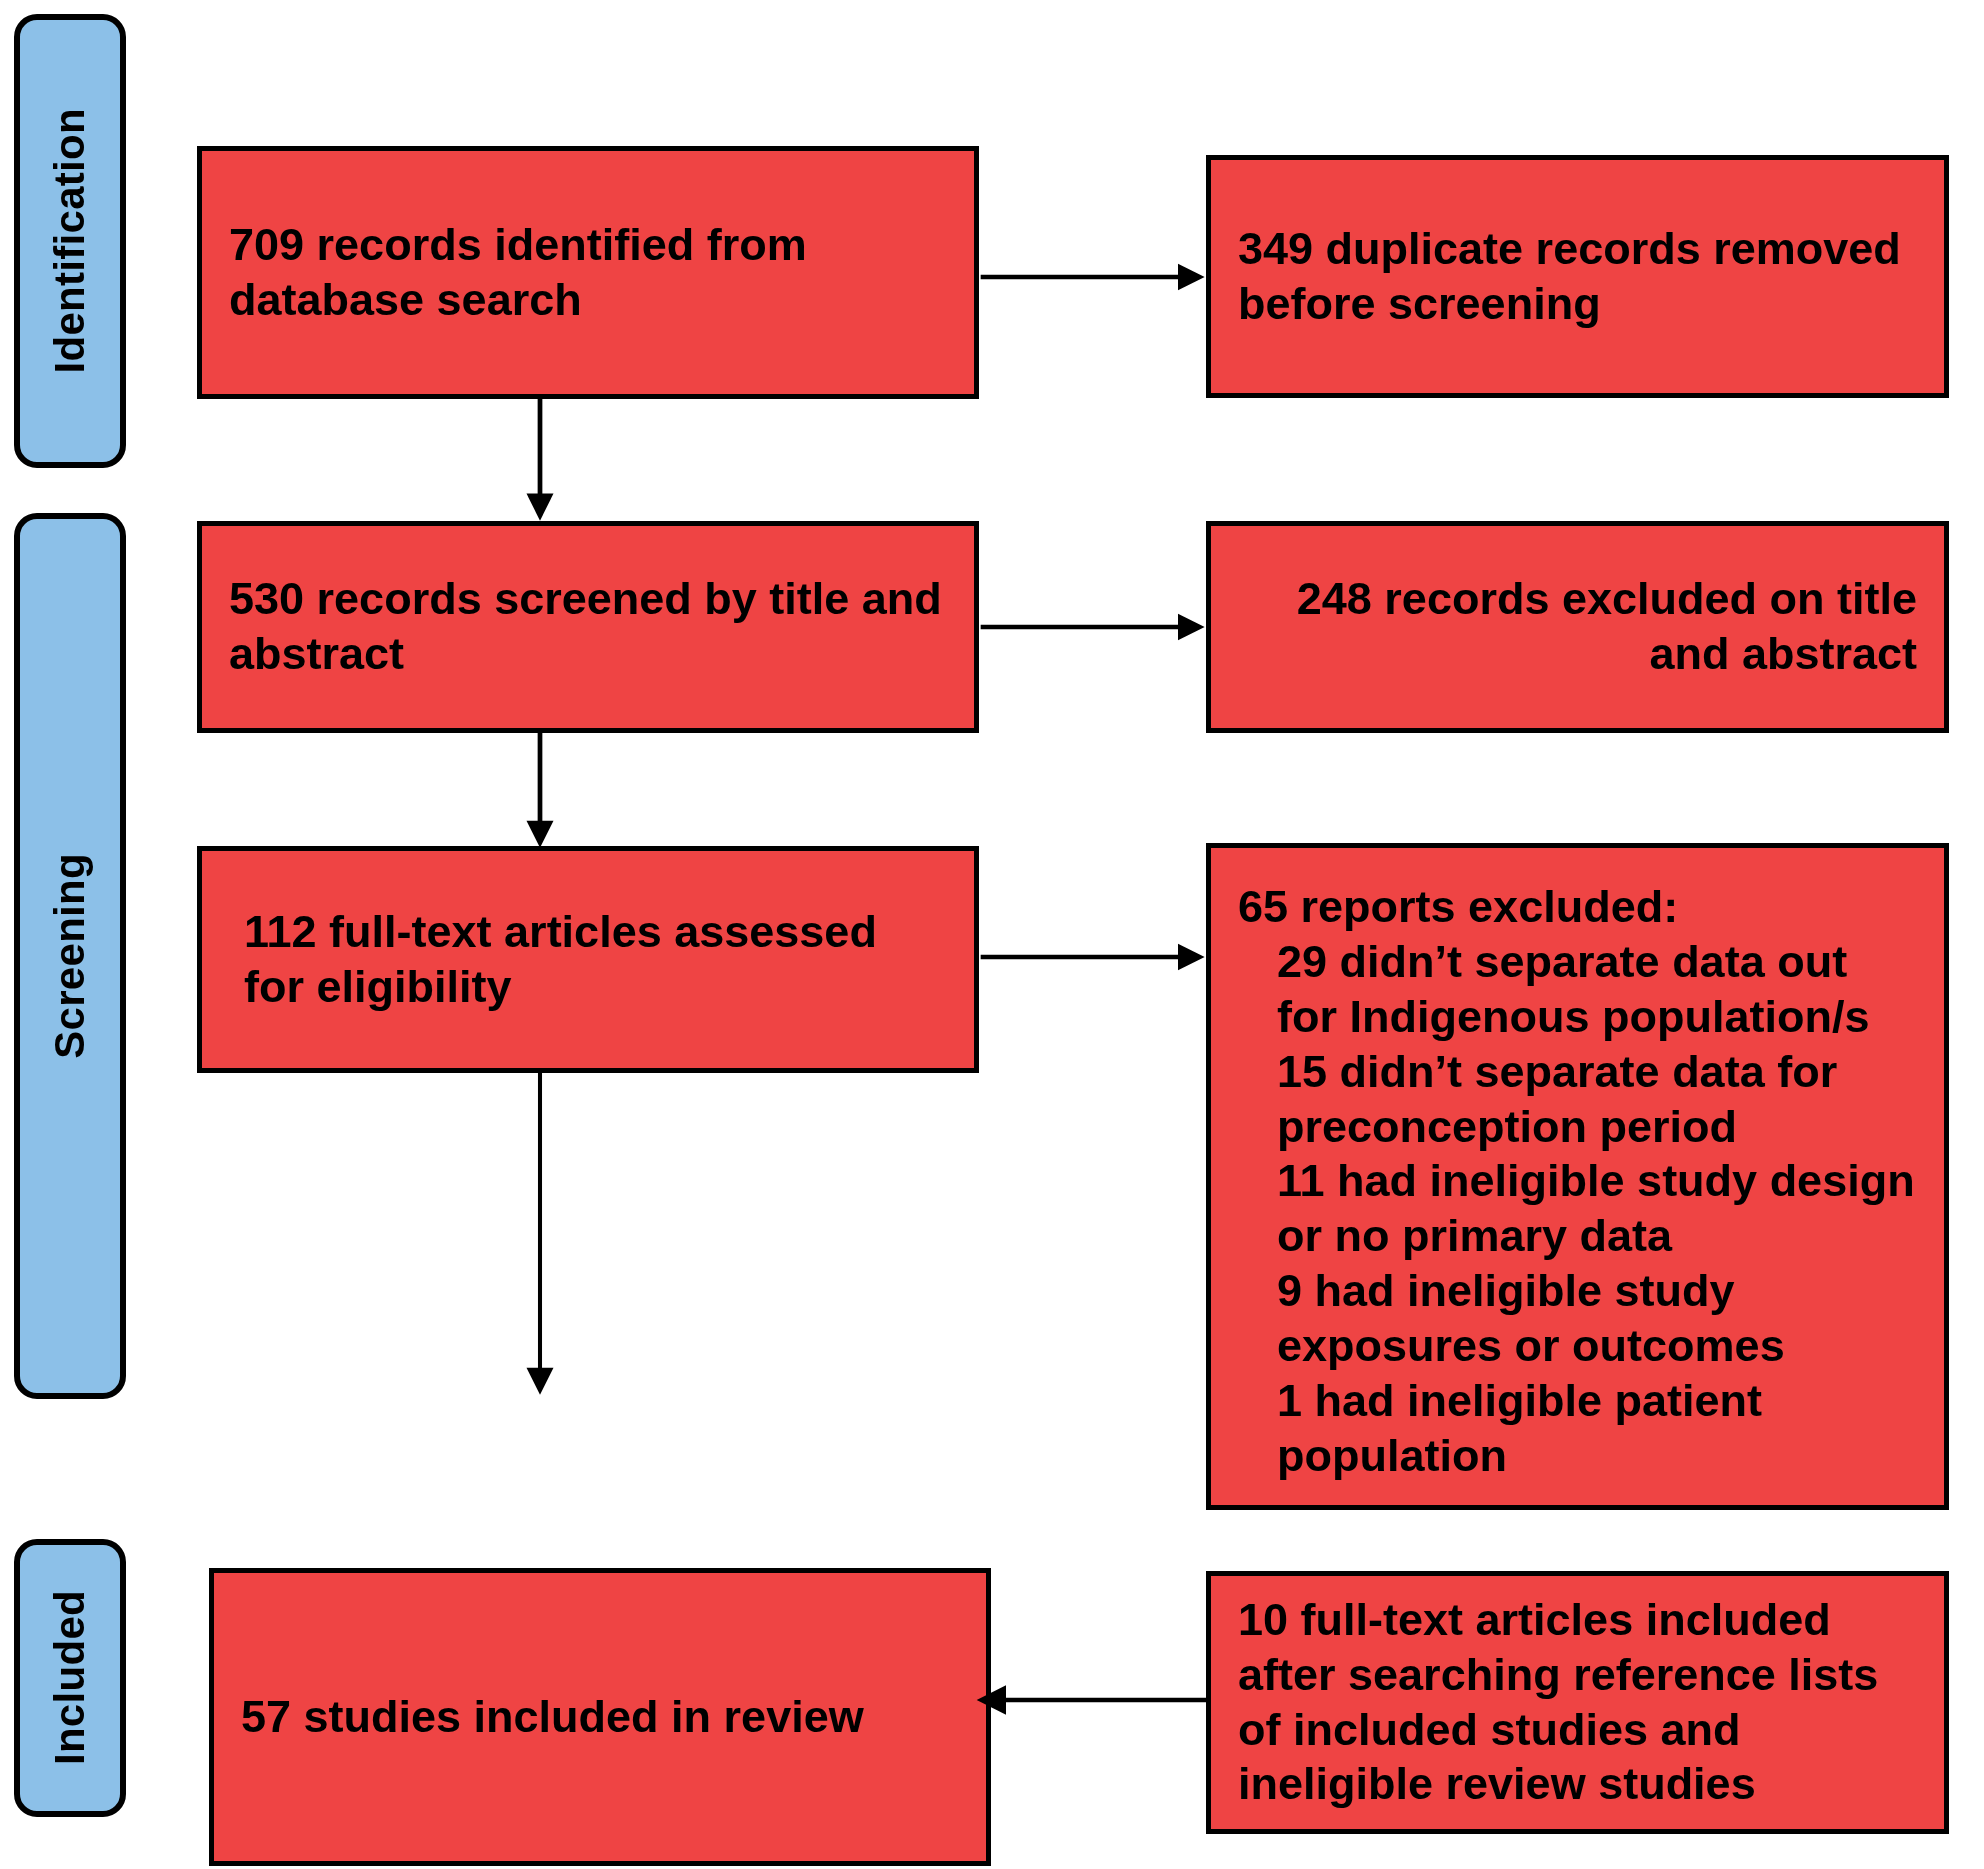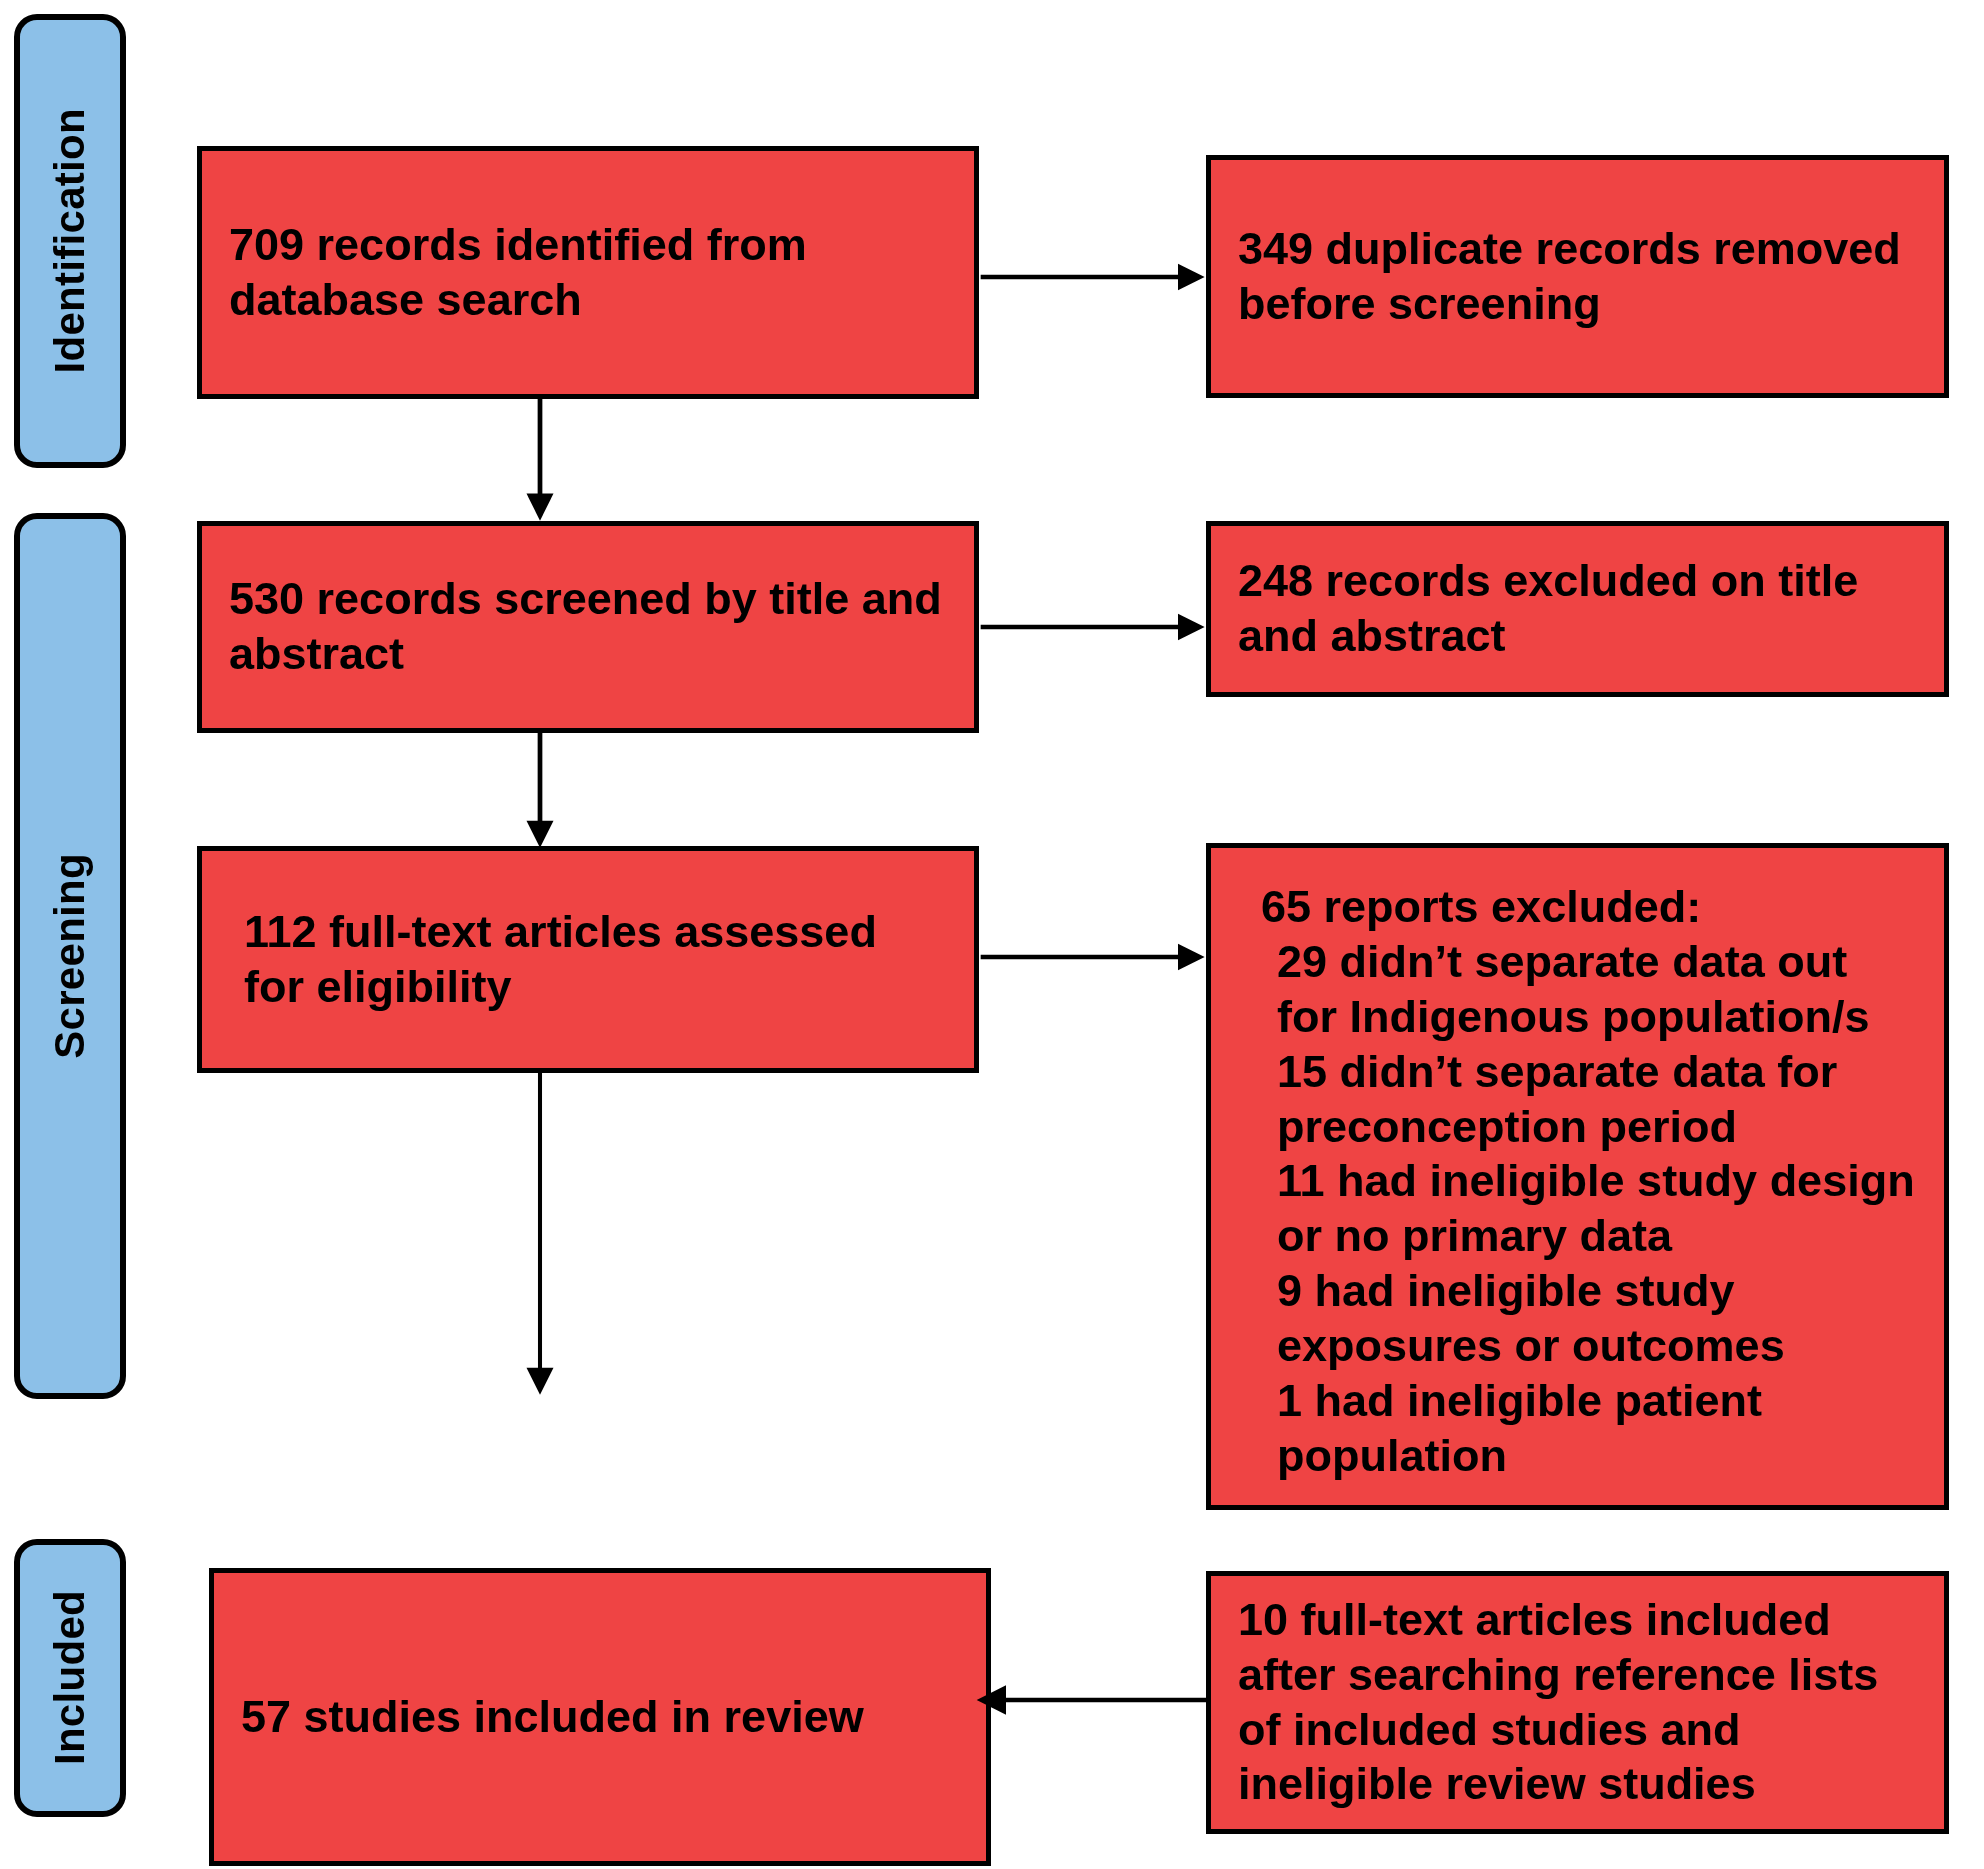--- a/index.html
+++ b/index.html
@@ -61,21 +61,20 @@
     color: #000000;
     white-space: pre-line;
   }
   .box-text.indented {
     padding-left: 39px;
   }
   .excl-head {
     font-size: 45px;
     line-height: 1.22;
     color: #000000;
-    margin-left: 23px;
   }
 
   
   .conn {
     position: absolute;
   }
   .conn svg { display: block; overflow: visible; }
 </style>
 </head>
 <body>
@@ -113,21 +112,21 @@
     <svg width="38" height="123" viewBox="0 0 56 182">
       <line x1="28" y1="0" x2="28" y2="148" stroke="#000" stroke-width="7"></line>
       <polygon points="28,180 8,140 48,140" fill="#000"></polygon>
     </svg>
   </div>
 
   <div class="flow-box" style="left:197px; top:521px; width:782px; height:212px;">
     <div class="box-text">530 records screened by title and abstract</div>
   </div>
 
-  <div class="flow-box" style="left:1206px; top:521px; width:743px; height:176px;">
+  <div class="flow-box" style="left:1206px; top:521px; width:743px; height:212px;text-align:right;">
     <div class="box-text">248 records excluded on title and abstract</div>
   </div>
 
   <div class="conn" style="left:979px; top:611px; width:230px; height:32px;">
     <svg width="230" height="32" viewBox="0 0 340 48">
       <line x1="0" y1="24" x2="308" y2="24" stroke="#000" stroke-width="7"></line>
       <polygon points="336,24 296,4 296,44" fill="#000"></polygon>
     </svg>
   </div>
 

